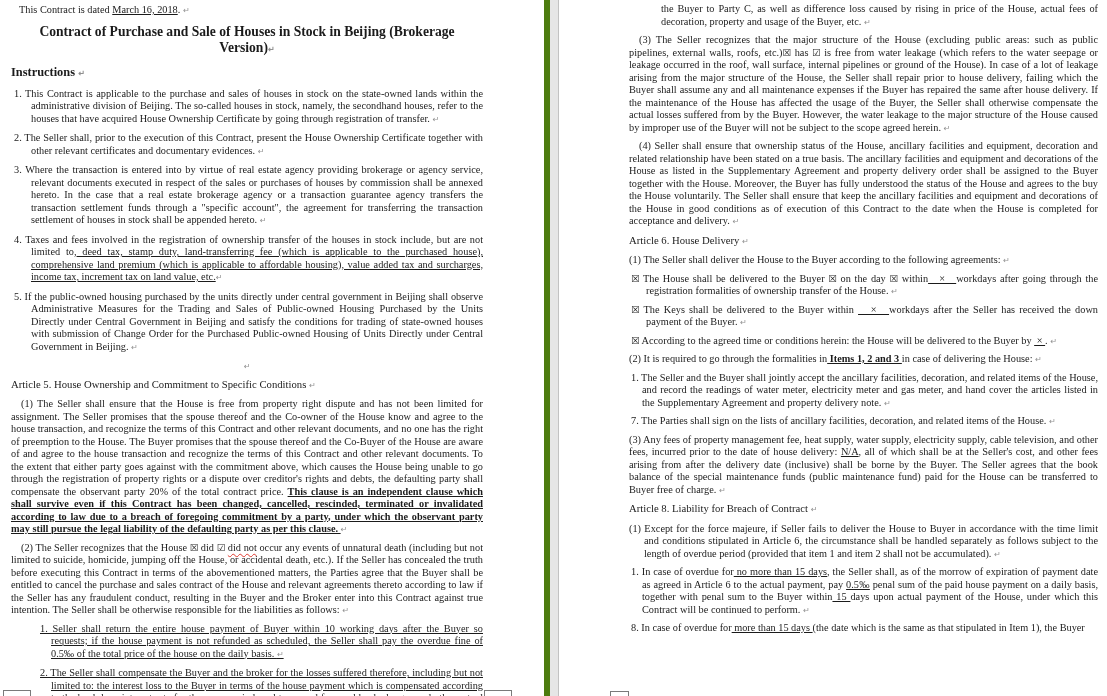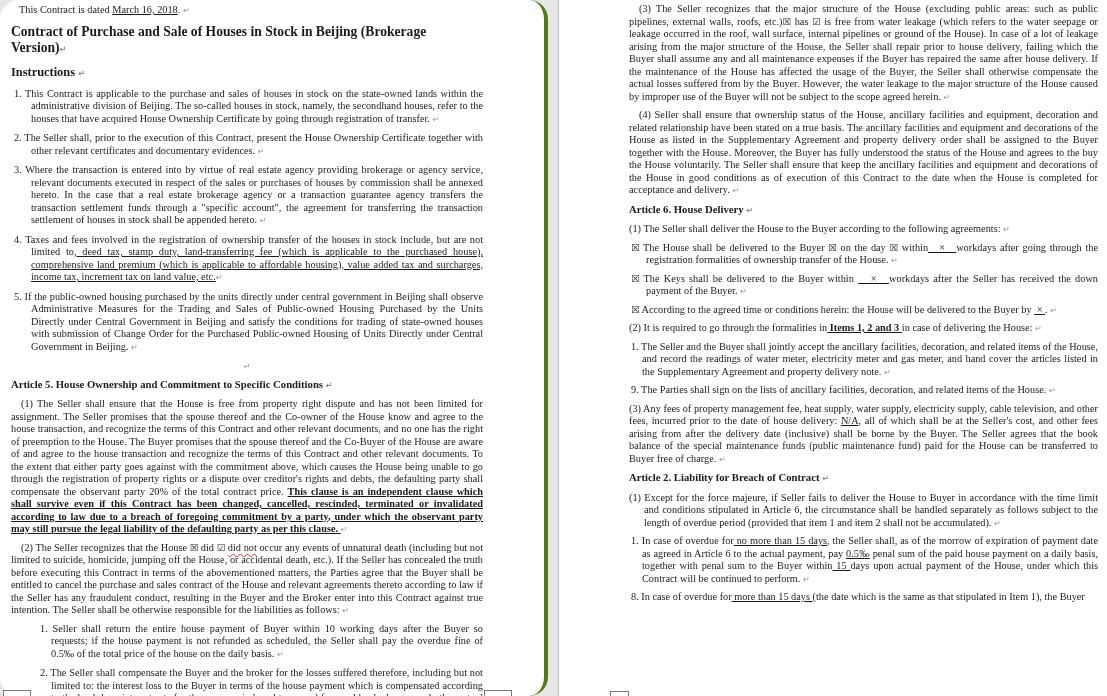--- a/index.html
+++ b/index.html
@@ -3,35 +3,35 @@
 <meta charset="utf-8">
 <style>
   html,body{margin:0;padding:0;}
   body{
     width:1107px;height:696px;overflow:hidden;position:relative;
     background:#e6e6e6;
     font-family:"Liberation Serif", serif;
     color:#1b1b1b;
   }
   .page{position:absolute;top:0;height:696px;background:#ffffff;}
-  .page-left{left:0;width:544px;border-right:4px solid #4d7c0f;border-radius:19px;}
+  .page-left{left:0;width:544px;border-right:6px solid #4d7c0f;}
   .page-right{left:558px;width:549px;border-left:1px solid #c2c2c2;}
   .page-left .content{padding:4px 61px 0 11px;}
   .page-right .content{padding:3px 10px 0 70px;}
 
   .blk{font-size:10.3px;line-height:12.5px;text-align:justify;margin:0 0 5px 0;}
   .dateline{text-indent:8px;margin-bottom:6px;}
-  .title{text-align:left;font-weight:bold;font-size:13.6px;line-height:16px;margin:2px 0 7px 0;text-indent:0;}
+  .title{text-align:center;font-weight:bold;font-size:13.6px;line-height:16px;margin:2px 0 7px 0;text-indent:0;}
   .subtitle{text-align:left;font-weight:bold;font-size:12.4px;line-height:15px;margin:0 0 7px 0;}
   .li{padding-left:20px;text-indent:-17px;margin-bottom:6px;}
-  .li2{padding-left:40px;text-indent:-11px;margin-bottom:6px;}
+  .li2{padding-left:40px;text-indent:-11px;margin-bottom:6px;text-decoration:underline;}
   .p{text-indent:10px;}
   .pn{text-indent:0;}
   .cont{padding-left:32px;}
-  .h{font-weight:bold;font-size:10.7px;margin:4px 0 6px 0;}
+  .h{font-weight:normal;font-size:10.7px;margin:4px 0 6px 0;}
   .cb{padding-left:17px;text-indent:-15px;margin-bottom:5px;}
   .rli{padding-left:13px;text-indent:-11px;margin-bottom:5px;}
   .hang{padding-left:15px;text-indent:-15px;}
   .empty{text-align:center;margin-bottom:4px;}
 
   .u{text-decoration:underline;}
   .bu{font-weight:bold;text-decoration:underline;}
   .i{}
   .sq{text-decoration:underline;text-decoration-style:wavy;text-decoration-color:#e03a2f;text-decoration-thickness:1px;text-underline-offset:2px;}
   .cbx{font-family:"DejaVu Sans", sans-serif;font-size:9.5px;}
@@ -55,32 +55,33 @@
       <div class="blk empty"><span class="mark">↵</span></div>
       <div class="blk h"><span>Article 5. House Ownership and Commitment to Specific Conditions </span><span class="mark">↵</span></div>
       <div class="blk p"><span>(1) The Seller shall ensure that the House is free from property right dispute and has not been limited for assignment. The Seller promises that the spouse thereof and the Co-owner of the House know and agree to the house transaction, and recognize the terms of this Contract and other relevant documents, and no one has the right of preemption to the House. The Buyer promises that the spouse thereof and the Co-Buyer of the House are aware of and agree to the house transaction and recognize the terms of this Contract and other relevant documents. To the extent that either party goes against with the commitment above, which causes the House being unable to go through the registration of property rights or a dispute over creditor's rights and debts, the defaulting party shall compensate the observant party 20% of the total contract price. </span><span class="bu">This clause is an independent clause which shall survive even if this Contract has been changed, cancelled, rescinded, terminated or invalidated according to law due to a breach of foregoing commitment by a party, under which the observant party may still pursue the legal liability of the defaulting party as per this clause. </span><span class="mark">↵</span></div>
       <div class="blk p"><span>(2) The Seller recognizes that the House </span><span class="cbx">☒</span><span> did </span><span class="cbx">☑</span><span> </span><span class="sq">did not</span><span> occur any events of unnatural death (including but not limited to suicide, homicide, jumping off the House, or accidental death, etc.). If the Seller has concealed the truth before executing this Contract in terms of the abovementioned matters, the Parties agree that the Buyer shall be entitled to cancel the purchase and sales contract of the House and relevant agreements thereto according to law if the Seller has any fraudulent conduct, resulting in the Buyer and the Broker enter into this Contract against true intention. The Seller shall be otherwise responsible for the liabilities as follows: </span><span class="mark">↵</span></div>
       <div class="blk li2"><span>1. Seller shall return the entire house payment of Buyer within 10 working days after the Buyer so requests; if the house payment is not refunded as scheduled, the Seller shall pay the overdue fine of 0.5‰ of the total price of the house on the daily basis. </span><span class="mark">↵</span></div>
       <div class="blk li2"><span>2. The Seller shall compensate the Buyer and the broker for the losses suffered therefore, including but not limited to: the interest loss to the Buyer in terms of the house payment which is compensated according to the bank loan interest rate for the same period, and taxes and fees and bank charges and other actual expenditure paid for compensating the Buyer for the House, and any and all fees paid by</span></div>
     </div>
 </div>
 <div class="page page-right">
   <div class="content">
+      <div class="blk cont"><span>the Buyer to Party C, as well as difference loss caused by rising in price of the House, actual fees of decoration, property and usage of the Buyer, etc. </span><span class="mark">↵</span></div>
       <div class="blk p"><span>(3) The Seller recognizes that the major structure of the House (excluding public areas: such as public pipelines, external walls, roofs, etc.)</span><span class="cbx">☒</span><span> has </span><span class="cbx">☑</span><span> is free from water leakage (which refers to the water seepage or leakage occurred in the roof, wall surface, internal pipelines or ground of the House). In case of a lot of leakage arising from the major structure of the House, the Seller shall repair prior to house delivery, failing which the Buyer shall assume any and all maintenance expenses if the Buyer has repaired the same after house delivery. If the maintenance of the House has affected the usage of the Buyer, the Seller shall otherwise compensate the actual losses suffered from by the Buyer. However, the water leakage to the major structure of the House caused by improper use of the Buyer will not be subject to the scope agreed herein. </span><span class="mark">↵</span></div>
       <div class="blk p"><span>(4) Seller shall ensure that ownership status of the House, ancillary facilities and equipment, decoration and related relationship have been stated on a true basis. The ancillary facilities and equipment and decorations of the House as listed in the Supplementary Agreement and property delivery order shall be assigned to the Buyer together with the House. Moreover, the Buyer has fully understood the status of the House and agrees to the buy the House voluntarily. The Seller shall ensure that keep the ancillary facilities and equipment and decorations of the House in good conditions as of execution of this Contract to the date when the House is completed for acceptance and delivery. </span><span class="mark">↵</span></div>
       <div class="blk h"><span>Article 6. House Delivery </span><span class="mark">↵</span></div>
       <div class="blk pn"><span>(1) The Seller shall deliver the House to the Buyer according to the following agreements: </span><span class="mark">↵</span></div>
       <div class="blk cb"><span class="cbx">☒</span><span> The House shall be delivered to the Buyer </span><span class="cbx">☒</span><span> on the day </span><span class="cbx">☒</span><span> within</span><span class="u">&nbsp;&nbsp;&nbsp;×&nbsp;&nbsp;&nbsp;</span><span>workdays after going through the registration formalities of ownership transfer of the House. </span><span class="mark">↵</span></div>
       <div class="blk cb"><span class="cbx">☒</span><span> The Keys shall be delivered to the Buyer within </span><span class="u">&nbsp;&nbsp;&nbsp;×&nbsp;&nbsp;&nbsp;</span><span>workdays after the Seller has received the down payment of the Buyer. </span><span class="mark">↵</span></div>
       <div class="blk cb"><span class="cbx">☒</span><span> According to the agreed time or conditions herein: the House will be delivered to the Buyer by </span><span class="u">&nbsp;×&nbsp;</span><span>. </span><span class="mark">↵</span></div>
       <div class="blk pn"><span>(2) It is required to go through the formalities in</span><span class="bu"> Items 1, 2 and 3 </span><span>in case of delivering the House: </span><span class="mark">↵</span></div>
       <div class="blk rli"><span>1. The Seller and the Buyer shall jointly accept the ancillary facilities, decoration, and related items of the House, and record the readings of water meter, electricity meter and gas meter, and hand cover the articles listed in the Supplementary Agreement and property delivery note. </span><span class="mark">↵</span></div>
-      <div class="blk rli"><span>9. The Parties shall sign on the lists of ancillary facilities, decoration, and related items of the House. </span><span class="mark">↵</span></div>
+      <div class="blk rli"><span>7. The Parties shall sign on the lists of ancillary facilities, decoration, and related items of the House. </span><span class="mark">↵</span></div>
       <div class="blk pn"><span>(3) Any fees of property management fee, heat supply, water supply, electricity supply, cable television, and other fees, incurred prior to the date of house delivery: </span><span class="u">N/A</span><span>, all of which shall be at the Seller's cost, and other fees arising from after the delivery date (inclusive) shall be borne by the Buyer. The Seller agrees that the book balance of the special maintenance funds (public maintenance fund) paid for the House can be transferred to Buyer free of charge. </span><span class="mark">↵</span></div>
-      <div class="blk h"><span>Article 2. Liability for Breach of Contract </span><span class="mark">↵</span></div>
+      <div class="blk h"><span>Article 8. Liability for Breach of Contract </span><span class="mark">↵</span></div>
       <div class="blk hang"><span>(1) Except for the force majeure, if Seller fails to deliver the House to Buyer in accordance with the time limit and conditions stipulated in Article 6, the circumstance shall be handled separately as follows subject to the length of overdue period (provided that item 1 and item 2 shall not be accumulated). </span><span class="mark">↵</span></div>
       <div class="blk rli"><span>1. In case of overdue for</span><span class="u"> no more than 15 days</span><span>, the Seller shall, as of the morrow of expiration of payment date as agreed in Article 6 to the actual payment, pay </span><span class="u">0.5‰</span><span> penal sum of the paid house payment on a daily basis, together with penal sum to the Buyer within</span><span class="u"> 15 </span><span>days upon actual payment of the House, under which this Contract will be continued to perform. </span><span class="mark">↵</span></div>
       <div class="blk rli"><span>8. In case of overdue for</span><span class="u"> more than 15 days </span><span>(the date which is the same as that stipulated in Item 1), the Buyer</span></div>
     </div>
 </div>
 
 <div class="crop-box" style="left: 3px; top: 690px; width: 26px; height: 5px;"></div>
 <div class="crop-box" style="left: 484px; top: 690px; width: 26px; height: 5px;"></div>
 <div class="crop-box" style="left: 610px; top: 691px; width: 17px; height: 4px;"></div>
 

